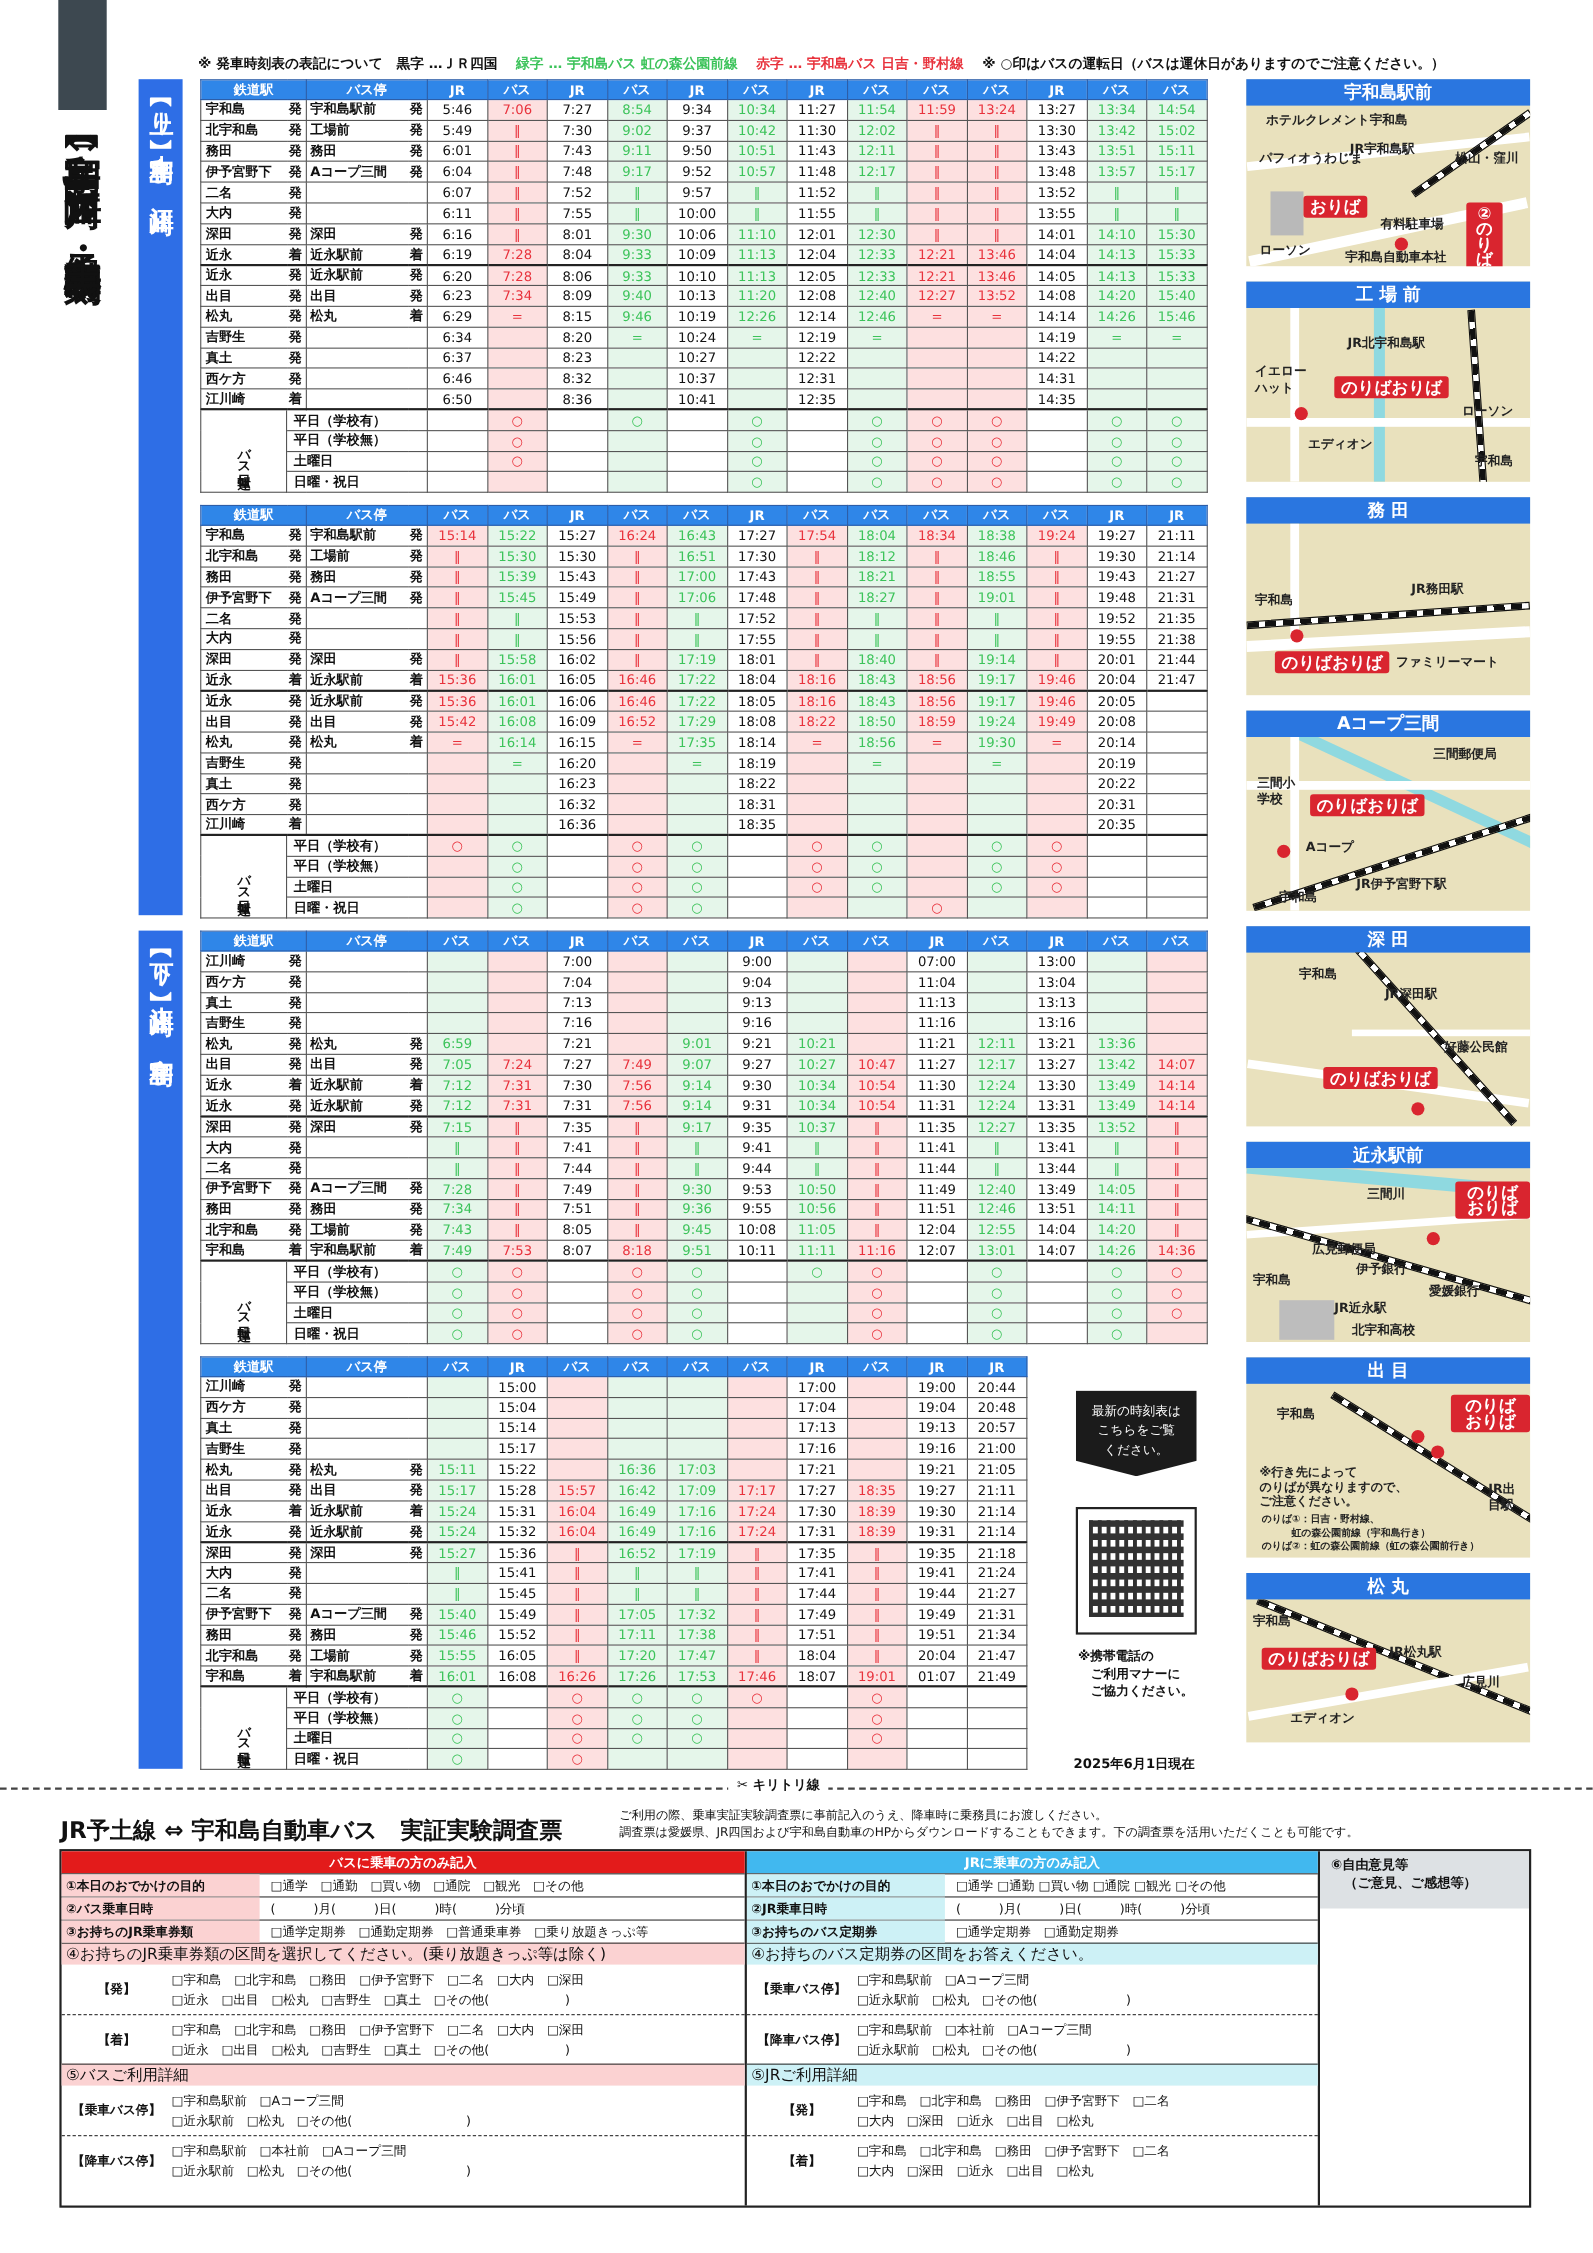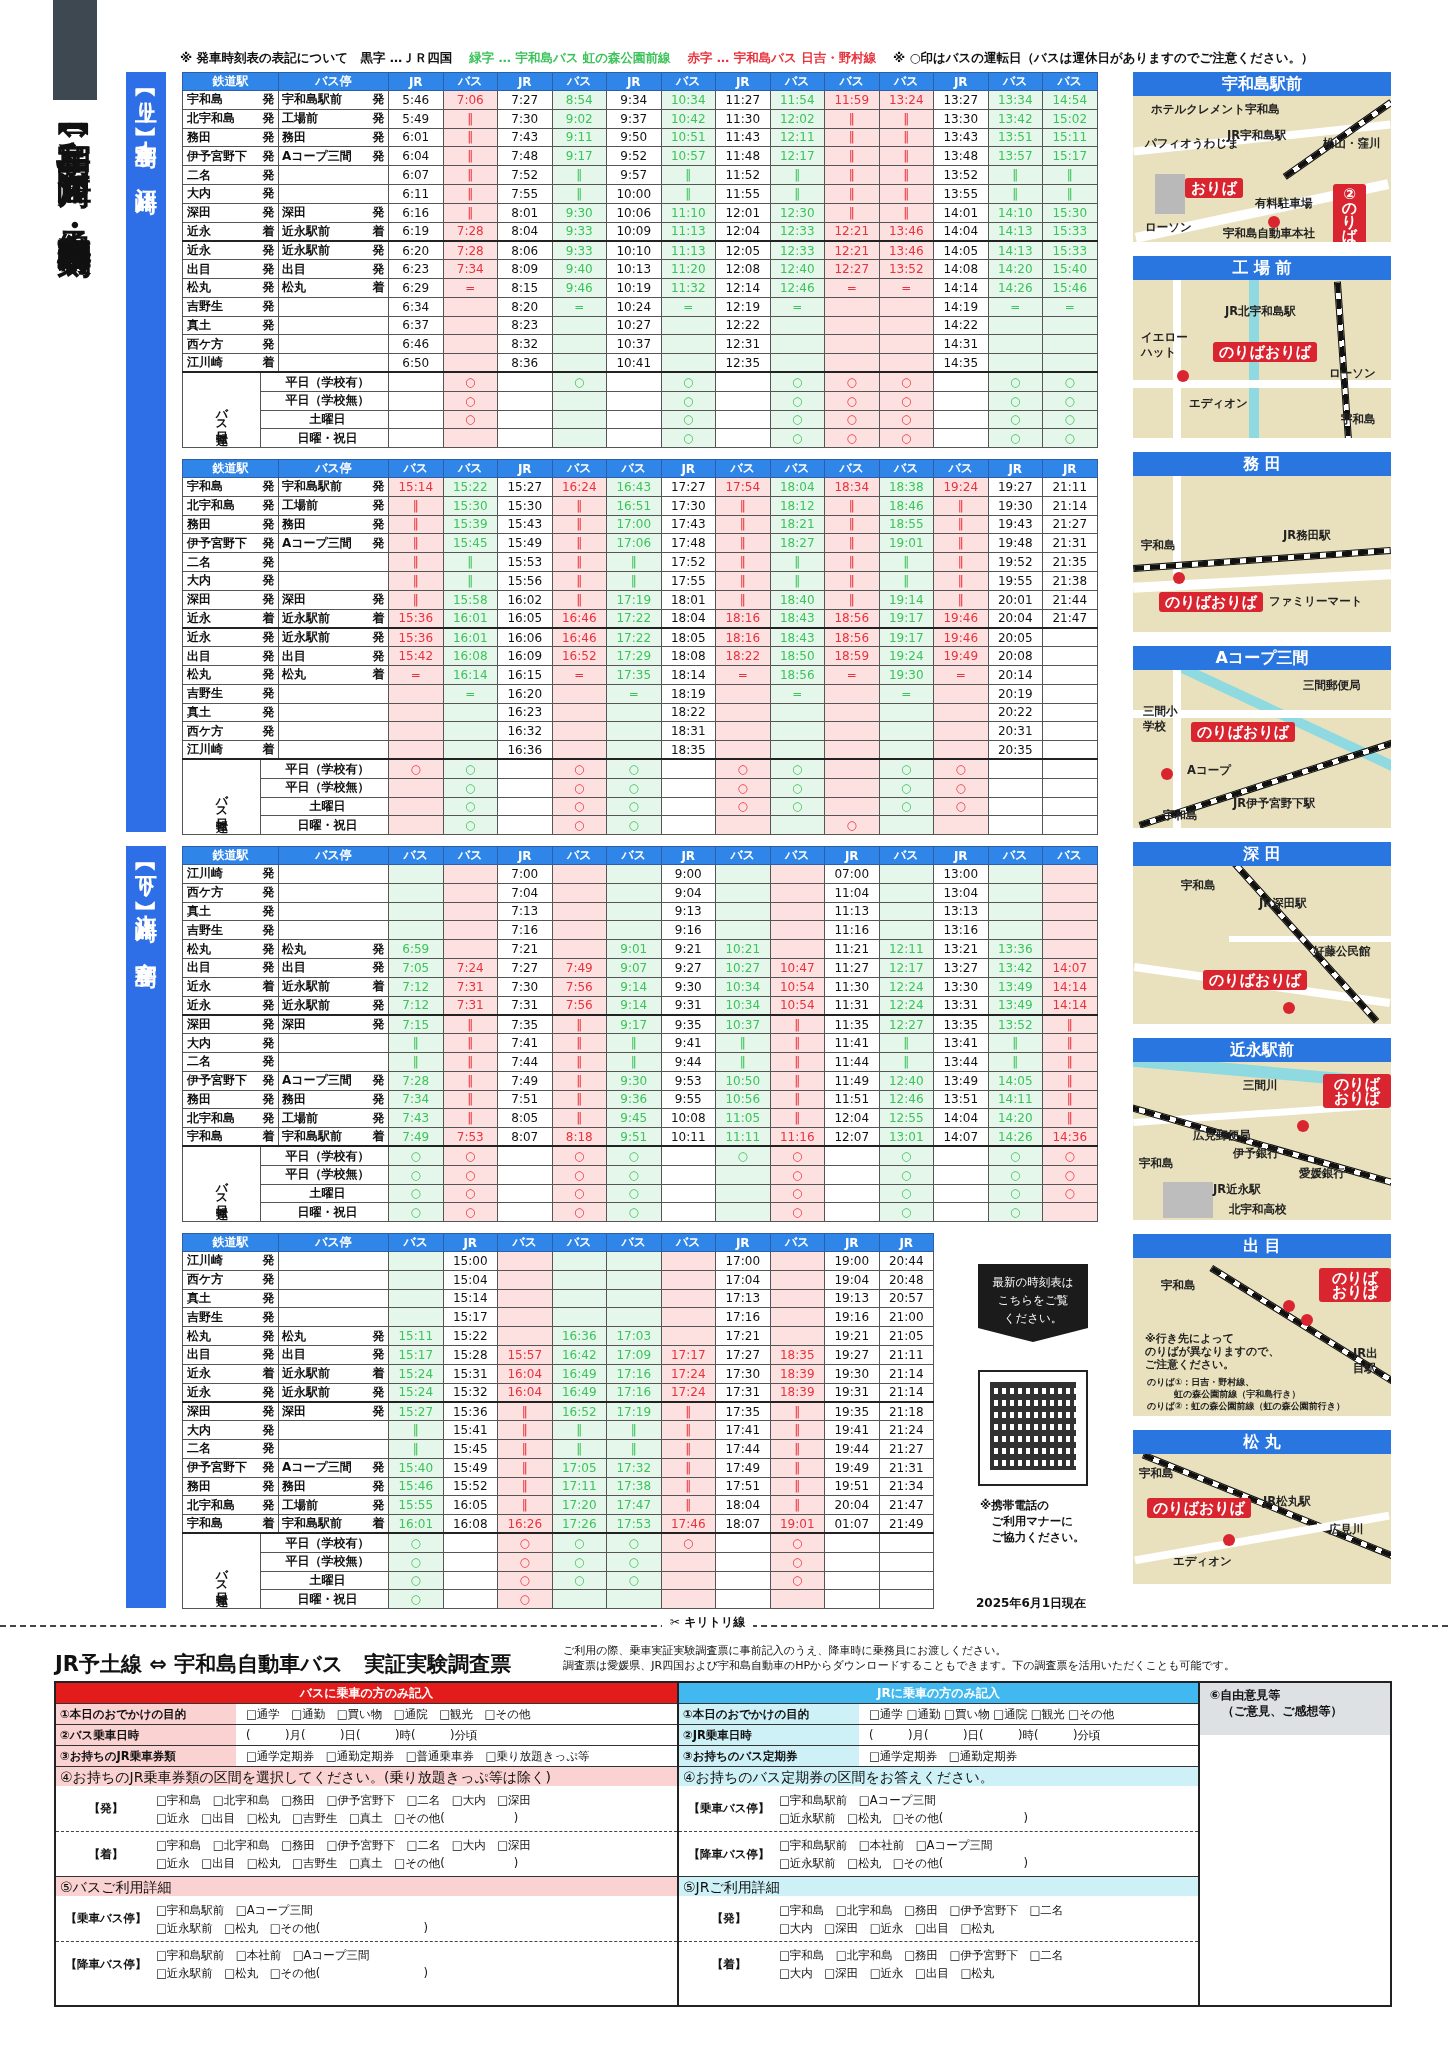--- a/index.html
+++ b/index.html
@@ -13,21 +13,21 @@
 table.tt th{background:#2f86e8;color:#fff;font-weight:bold;height:18px;border:1px solid #2d5ea8;font-size:12px;text-align:center}
 table.tt td{border:1px solid #555;height:18.8px;text-align:center;white-space:nowrap;overflow:hidden}
 table.tt td.st{text-align:left;font-weight:bold;padding-left:4px;border-right:none}
 table.tt td.da{font-weight:bold;border-left:none;text-align:left;padding-left:2px}
 table.tt td.bs{text-align:left;font-weight:bold;padding-left:3px;border-right:none}
 table.tt td.jr{background:#fff;color:#111}
 table.tt td.bg{background:#e5f6ea;color:#3cc35a}
 table.tt td.br{background:#fde0e0;color:#e8323c}
 table.tt tr.sep td{border-top:2.5px solid #222}
 table.tt td.dl{font-weight:bold;writing-mode:vertical-rl;text-align:center;font-size:12px;letter-spacing:-1px}
-table.tt td.dn{text-align:center;font-weight:bold;padding-left:6px}
+table.tt td.dn{text-align:left;font-weight:bold;padding-left:6px}
 .maps{position:absolute;left:1133px;top:72px;width:258px}
 .map{position:relative;width:258px;margin-bottom:14px;background:#e9e1bd}
 .map .mh{background:#2a76e0;color:#fff;text-align:center;font-weight:bold;font-size:16px;height:24px;line-height:24px}
 .map .mb{position:relative;height:var(--h);overflow:hidden}
 .map .lbl{position:absolute;font-size:11.5px;font-weight:bold;white-space:nowrap;color:#222}
 .map .stop{position:absolute;background:#d9252f;color:#fff;font-size:15px;font-weight:bold;line-height:14px;padding:3px 6px;border-radius:3px;text-align:center}
 .map .pin{position:absolute;width:12px;height:12px;border-radius:50%;background:#d9252f}
 .map .road{position:absolute;background:#fff}
 .map .rail{position:absolute;height:7px;background:repeating-linear-gradient(90deg,#111 0 10px,#fff 10px 16px);border:1px solid #111}
 .map .river{position:absolute;background:#8fd9e0}
@@ -308,21 +308,21 @@
       <tr class="">
         <td class="st">松丸</td>
         <td class="da">発</td>
         <td class="bs">松丸</td>
         <td class="da">着</td>
         <td class="jr">6:29</td>
         <td class="br">=</td>
         <td class="jr">8:15</td>
         <td class="bg">9:46</td>
         <td class="jr">10:19</td>
-        <td class="bg">11:32</td>
+        <td class="bg">12:26</td>
         <td class="jr">12:14</td>
         <td class="bg">12:46</td>
         <td class="br">=</td>
         <td class="br">=</td>
         <td class="jr">14:14</td>
         <td class="bg">14:26</td>
         <td class="bg">15:46</td>
       </tr>
       <tr class="">
         <td class="st">吉野生</td>

